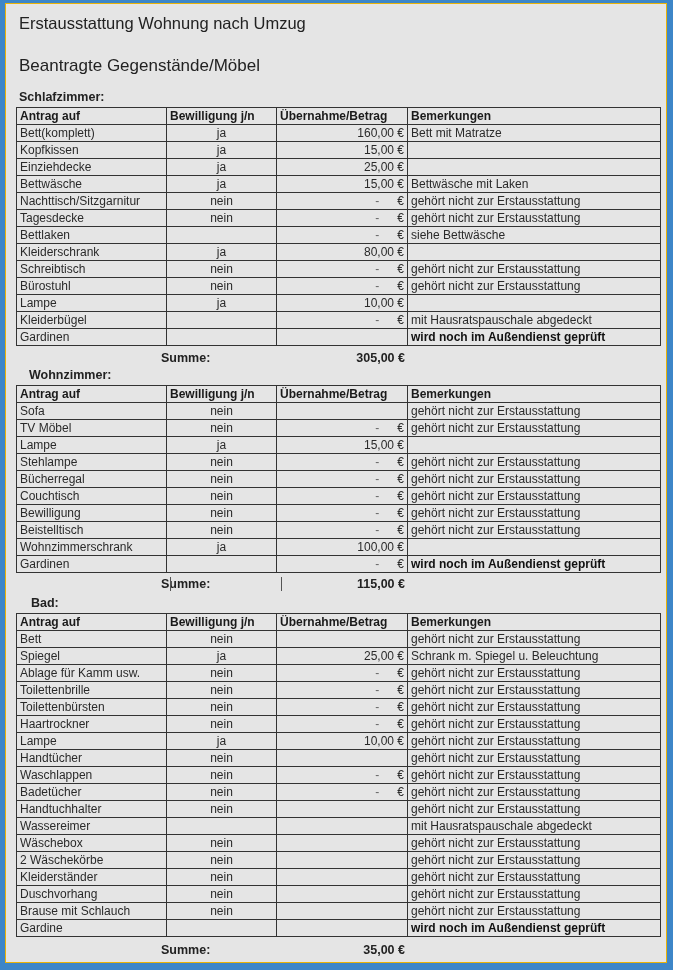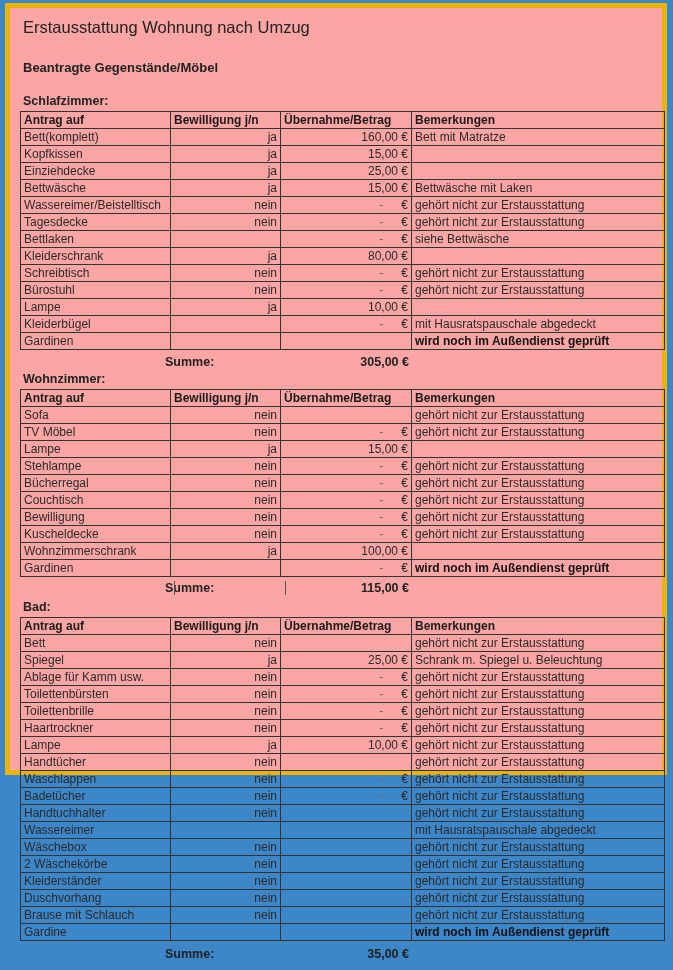--- a/index.html
+++ b/index.html
@@ -3,32 +3,32 @@
 <meta charset="utf-8">
 <style>
   html, body { margin: 0; padding: 0; }
   body {
     width: 673px; height: 970px; overflow: hidden;
     background: #3d86c8;
     font-family: "Liberation Sans", sans-serif;
     color: #1a1a1a;
   }
   .page {
-    position: absolute; left: 5px; top: 3px; width: 662px; height: 772px;
-    background: #fca5a5;
-    border: 5px solid #eab308;
+    position: absolute; left: 5px; top: 3px; width: 662px; height: 960px;
+    background: #e5e5e5;
+    border: 1px solid #eab308;
     box-sizing: border-box;
   }
   .title {
     position: absolute; left: 13px; top: 10px;
     font-size: 16.5px; color: #222;
   }
   .subtitle {
     position: absolute; left: 13px; top: 52px;
-    font-size: 13px; font-weight: bold; color: #222;
+    font-size: 17px; font-weight: normal; color: #222;
   }
   .section-label {
     position: absolute; left: 13px;
     font-size: 12.5px; font-weight: bold; color: #222;
   }
   table.grid {
     position: absolute; left: 10px;
     border-collapse: collapse;
     table-layout: fixed;
     width: 644px;
@@ -41,21 +41,21 @@
     line-height: 16px;
     white-space: nowrap;
     overflow: hidden;
     color: #2a2a2a;
   }
   table.grid col.c1 { width: 150px; }
   table.grid col.c2 { width: 110px; }
   table.grid col.c3 { width: 131px; }
   table.grid col.c4 { width: 253px; }
   table.grid tr.head td { font-weight: bold; color: #1a1a1a; }
-  td.center { text-align: right; }
+  td.center { text-align: center; }
   td.amount { text-align: right; }
   td.amount .dash { display: inline-block; width: 20px; text-align: center; color: #666; }
   td.bold { font-weight: bold; color: #111 !important; }
   .sum-row {
     position: absolute; left: 10px; width: 644px; height: 18px;
     font-size: 12.5px; font-weight: bold; color: #222;
   }
   .sum-row .sum-label { position: absolute; left: 145px; top: 0; }
   .sum-row .sum-value { position: absolute; left: 261px; width: 128px; text-align: right; top: 0; }
   .sum-row .tick { position: absolute; top: 0; width: 1px; height: 14px; background: #555; }
@@ -100,21 +100,21 @@
             <td class="amount">25,00 €</td>
             <td></td>
           </tr>
           <tr>
             <td>Bettwäsche</td>
             <td class="center">ja</td>
             <td class="amount">15,00 €</td>
             <td>Bettwäsche mit Laken</td>
           </tr>
           <tr>
-            <td>Wassereimer/Beistelltisch</td>
+            <td>Nachttisch/Sitzgarnitur</td>
             <td class="center">nein</td>
             <td class="amount"><span class="dash">-</span>&nbsp;&nbsp;&nbsp;€</td>
             <td>gehört nicht zur Erstausstattung</td>
           </tr>
           <tr>
             <td>Tagesdecke</td>
             <td class="center">nein</td>
             <td class="amount"><span class="dash">-</span>&nbsp;&nbsp;&nbsp;€</td>
             <td>gehört nicht zur Erstausstattung</td>
           </tr>
@@ -159,21 +159,21 @@
             <td class="center"></td>
             <td class="amount"></td>
             <td class="bold">wird noch im Außendienst geprüft</td>
           </tr>
         </tbody>
       </table>
       <div class="sum-row" style="top: 346.8px;">
         <span class="sum-label">Summe:</span>
         <span class="sum-value">305,00 €</span>
       </div>
-      <div class="section-label" style="top: 364px;">Wohnzimmer:</div>
+      <div class="section-label" style="top: 364px; margin-left: 10px;">Wohnzimmer:</div>
       <table class="grid" style="top: 381px;">
         <colgroup>
           <col class="c1">
           <col class="c2">
           <col class="c3">
           <col class="c4">
         </colgroup>
         <tbody>
           <tr class="head">
             <td>Antrag auf</td>
@@ -217,21 +217,21 @@
             <td class="amount"><span class="dash">-</span>&nbsp;&nbsp;&nbsp;€</td>
             <td>gehört nicht zur Erstausstattung</td>
           </tr>
           <tr>
             <td>Bewilligung</td>
             <td class="center">nein</td>
             <td class="amount"><span class="dash">-</span>&nbsp;&nbsp;&nbsp;€</td>
             <td>gehört nicht zur Erstausstattung</td>
           </tr>
           <tr>
-            <td>Kuscheldecke</td>
+            <td>Beistelltisch</td>
             <td class="center">nein</td>
             <td class="amount"><span class="dash">-</span>&nbsp;&nbsp;&nbsp;€</td>
             <td>gehört nicht zur Erstausstattung</td>
           </tr>
           <tr>
             <td>Wohnzimmerschrank</td>
             <td class="center">ja</td>
             <td class="amount">100,00 €</td>
             <td></td>
           </tr>
@@ -242,21 +242,21 @@
             <td class="bold">wird noch im Außendienst geprüft</td>
           </tr>
         </tbody>
       </table>
       <div class="sum-row" style="top: 573.2px;">
         <span class="sum-label">Summe:</span>
         <span class="sum-value">115,00 €</span>
         <span class="tick" style="left: 154px;"></span>
         <span class="tick" style="left: 265px;"></span>
       </div>
-      <div class="section-label" style="top: 592px;">Bad:</div>
+      <div class="section-label" style="top: 592px; margin-left: 12px;">Bad:</div>
       <table class="grid" style="top: 609px;">
         <colgroup>
           <col class="c1">
           <col class="c2">
           <col class="c3">
           <col class="c4">
         </colgroup>
         <tbody>
           <tr class="head">
             <td>Antrag auf</td>
@@ -276,27 +276,27 @@
             <td class="amount">25,00 €</td>
             <td>Schrank m. Spiegel u. Beleuchtung</td>
           </tr>
           <tr>
             <td>Ablage für Kamm usw.</td>
             <td class="center">nein</td>
             <td class="amount"><span class="dash">-</span>&nbsp;&nbsp;&nbsp;€</td>
             <td>gehört nicht zur Erstausstattung</td>
           </tr>
           <tr>
+            <td>Toilettenbrille</td>
+            <td class="center">nein</td>
+            <td class="amount"><span class="dash">-</span>&nbsp;&nbsp;&nbsp;€</td>
+            <td>gehört nicht zur Erstausstattung</td>
+          </tr>
+          <tr>
             <td>Toilettenbürsten</td>
-            <td class="center">nein</td>
-            <td class="amount"><span class="dash">-</span>&nbsp;&nbsp;&nbsp;€</td>
-            <td>gehört nicht zur Erstausstattung</td>
-          </tr>
-          <tr>
-            <td>Toilettenbrille</td>
             <td class="center">nein</td>
             <td class="amount"><span class="dash">-</span>&nbsp;&nbsp;&nbsp;€</td>
             <td>gehört nicht zur Erstausstattung</td>
           </tr>
           <tr>
             <td>Haartrockner</td>
             <td class="center">nein</td>
             <td class="amount"><span class="dash">-</span>&nbsp;&nbsp;&nbsp;€</td>
             <td>gehört nicht zur Erstausstattung</td>
           </tr>

